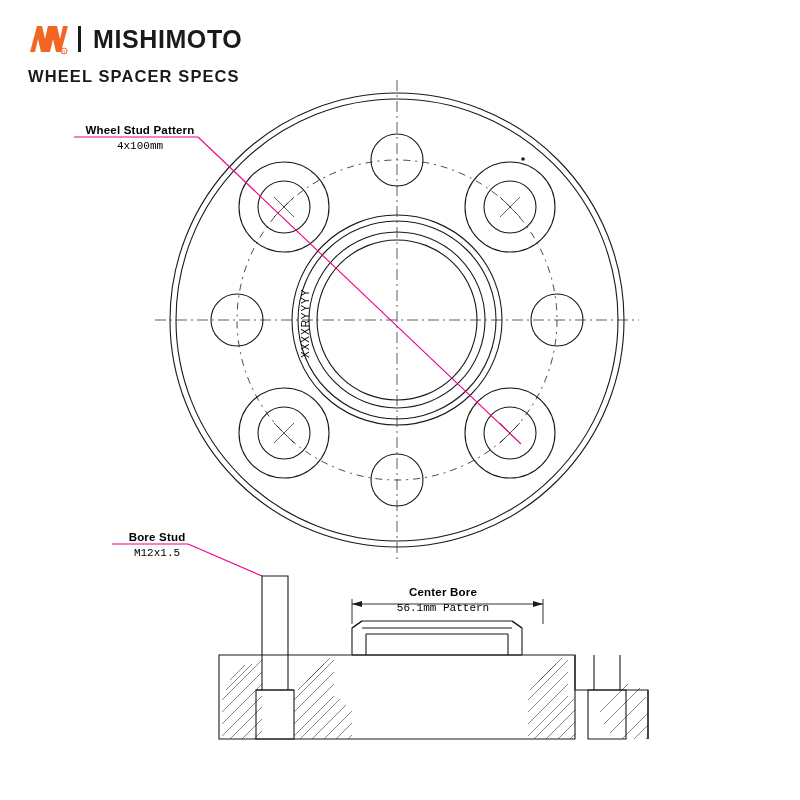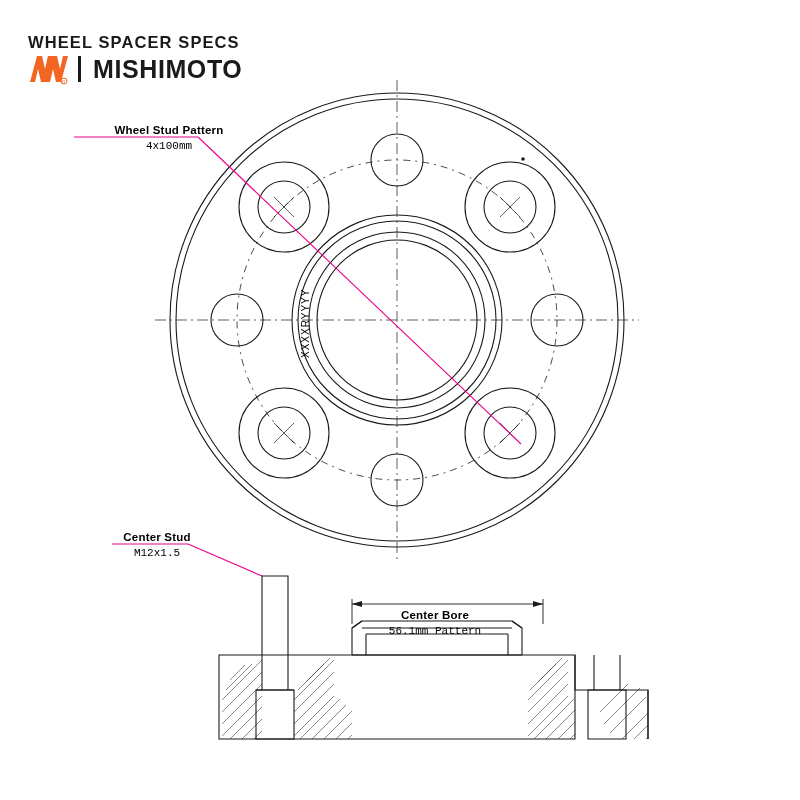--- a/index.html
+++ b/index.html
@@ -78,51 +78,51 @@
     white-space: nowrap;
   }
   .callout .value {
     font-size: 11px;
     color: #000;
     margin-top: 4px;
     white-space: nowrap;
     font-family: Liberation Mono, monospace;
   }
 
-  #callout-stud-pattern { left: 89px; top: 124px; width: 160px; }
+  #callout-stud-pattern { left: 60px; top: 124px; width: 160px; }
   #callout-wheel-stud   { left: 92px; top: 531px; width: 130px; }
-  #callout-center-bore  { left: 340px; top: 586px; width: 190px; margin-top: 23px; }
+  #callout-center-bore  { left: 348px; top: 586px; width: 190px; }
 
   .vtext {
     position: absolute;
     font-size: 10px;
     letter-spacing: 1px;
     color: #000;
     transform: rotate(-90deg);
     transform-origin: left top;
     white-space: nowrap;
   }
 </style>
 </head>
 <body>
 
 <div id="header">
-  <div id="subtitle">WHEEL SPACER SPECS</div>
   <div id="brand-row">
     <span id="logo-mark">
       <svg width="40" height="34" viewBox="0 0 40 34">
         <path d="M2,30 L9,4 L14,4 L17,17 L20,4 L25,4 L18,30 L13,30 L10,17 L7,30 Z" fill="#f26522"></path>
         <path d="M17,30 L24,4 L29,4 L32,17 L35,4 L40,4 L33,30 L28,30 L25,17 L22,30 Z" fill="#f26522"></path>
         <circle cx="36" cy="29" r="3" fill="none" stroke="#f26522" stroke-width="1"></circle>
         <text x="34.2" y="31.4" font-size="4" fill="#f26522" font-family="Liberation Sans, sans-serif">R</text>
       </svg>
     </span>
     <span id="brand-divider"></span>
     <span id="brand-name">MISHIMOTO</span>
   </div>
+  <div id="subtitle">WHEEL SPACER SPECS</div>
 </div>
 
 <svg id="drawing" viewBox="0 0 800 800">
 
   <g fill="none" stroke="#1a1a1a" stroke-width="1.1">
 
     <circle cx="397" cy="320" r="227"></circle>
     <circle cx="397" cy="320" r="221"></circle>
 
     <circle cx="397" cy="320" r="160" stroke-dasharray="7,5,2,5" stroke-width="0.8"></circle>
@@ -261,20 +261,20 @@
 </svg>
 
 <div class="vtext" style="left:300px; top:358px;">XXXXRYYYY</div>
 
 <div class="callout" id="callout-stud-pattern">
   <div class="title">Wheel Stud Pattern</div>
   <div class="value">4x100mm</div>
 </div>
 
 <div class="callout" id="callout-wheel-stud">
-  <div class="title">Center Stud</div>
+  <div class="title">Bore Stud</div>
   <div class="value">M12x1.5</div>
 </div>
 
 <div class="callout" id="callout-center-bore">
   <div class="title">Center Bore</div>
   <div class="value">56.1mm Pattern</div>
 </div>
 
 </body></html>

